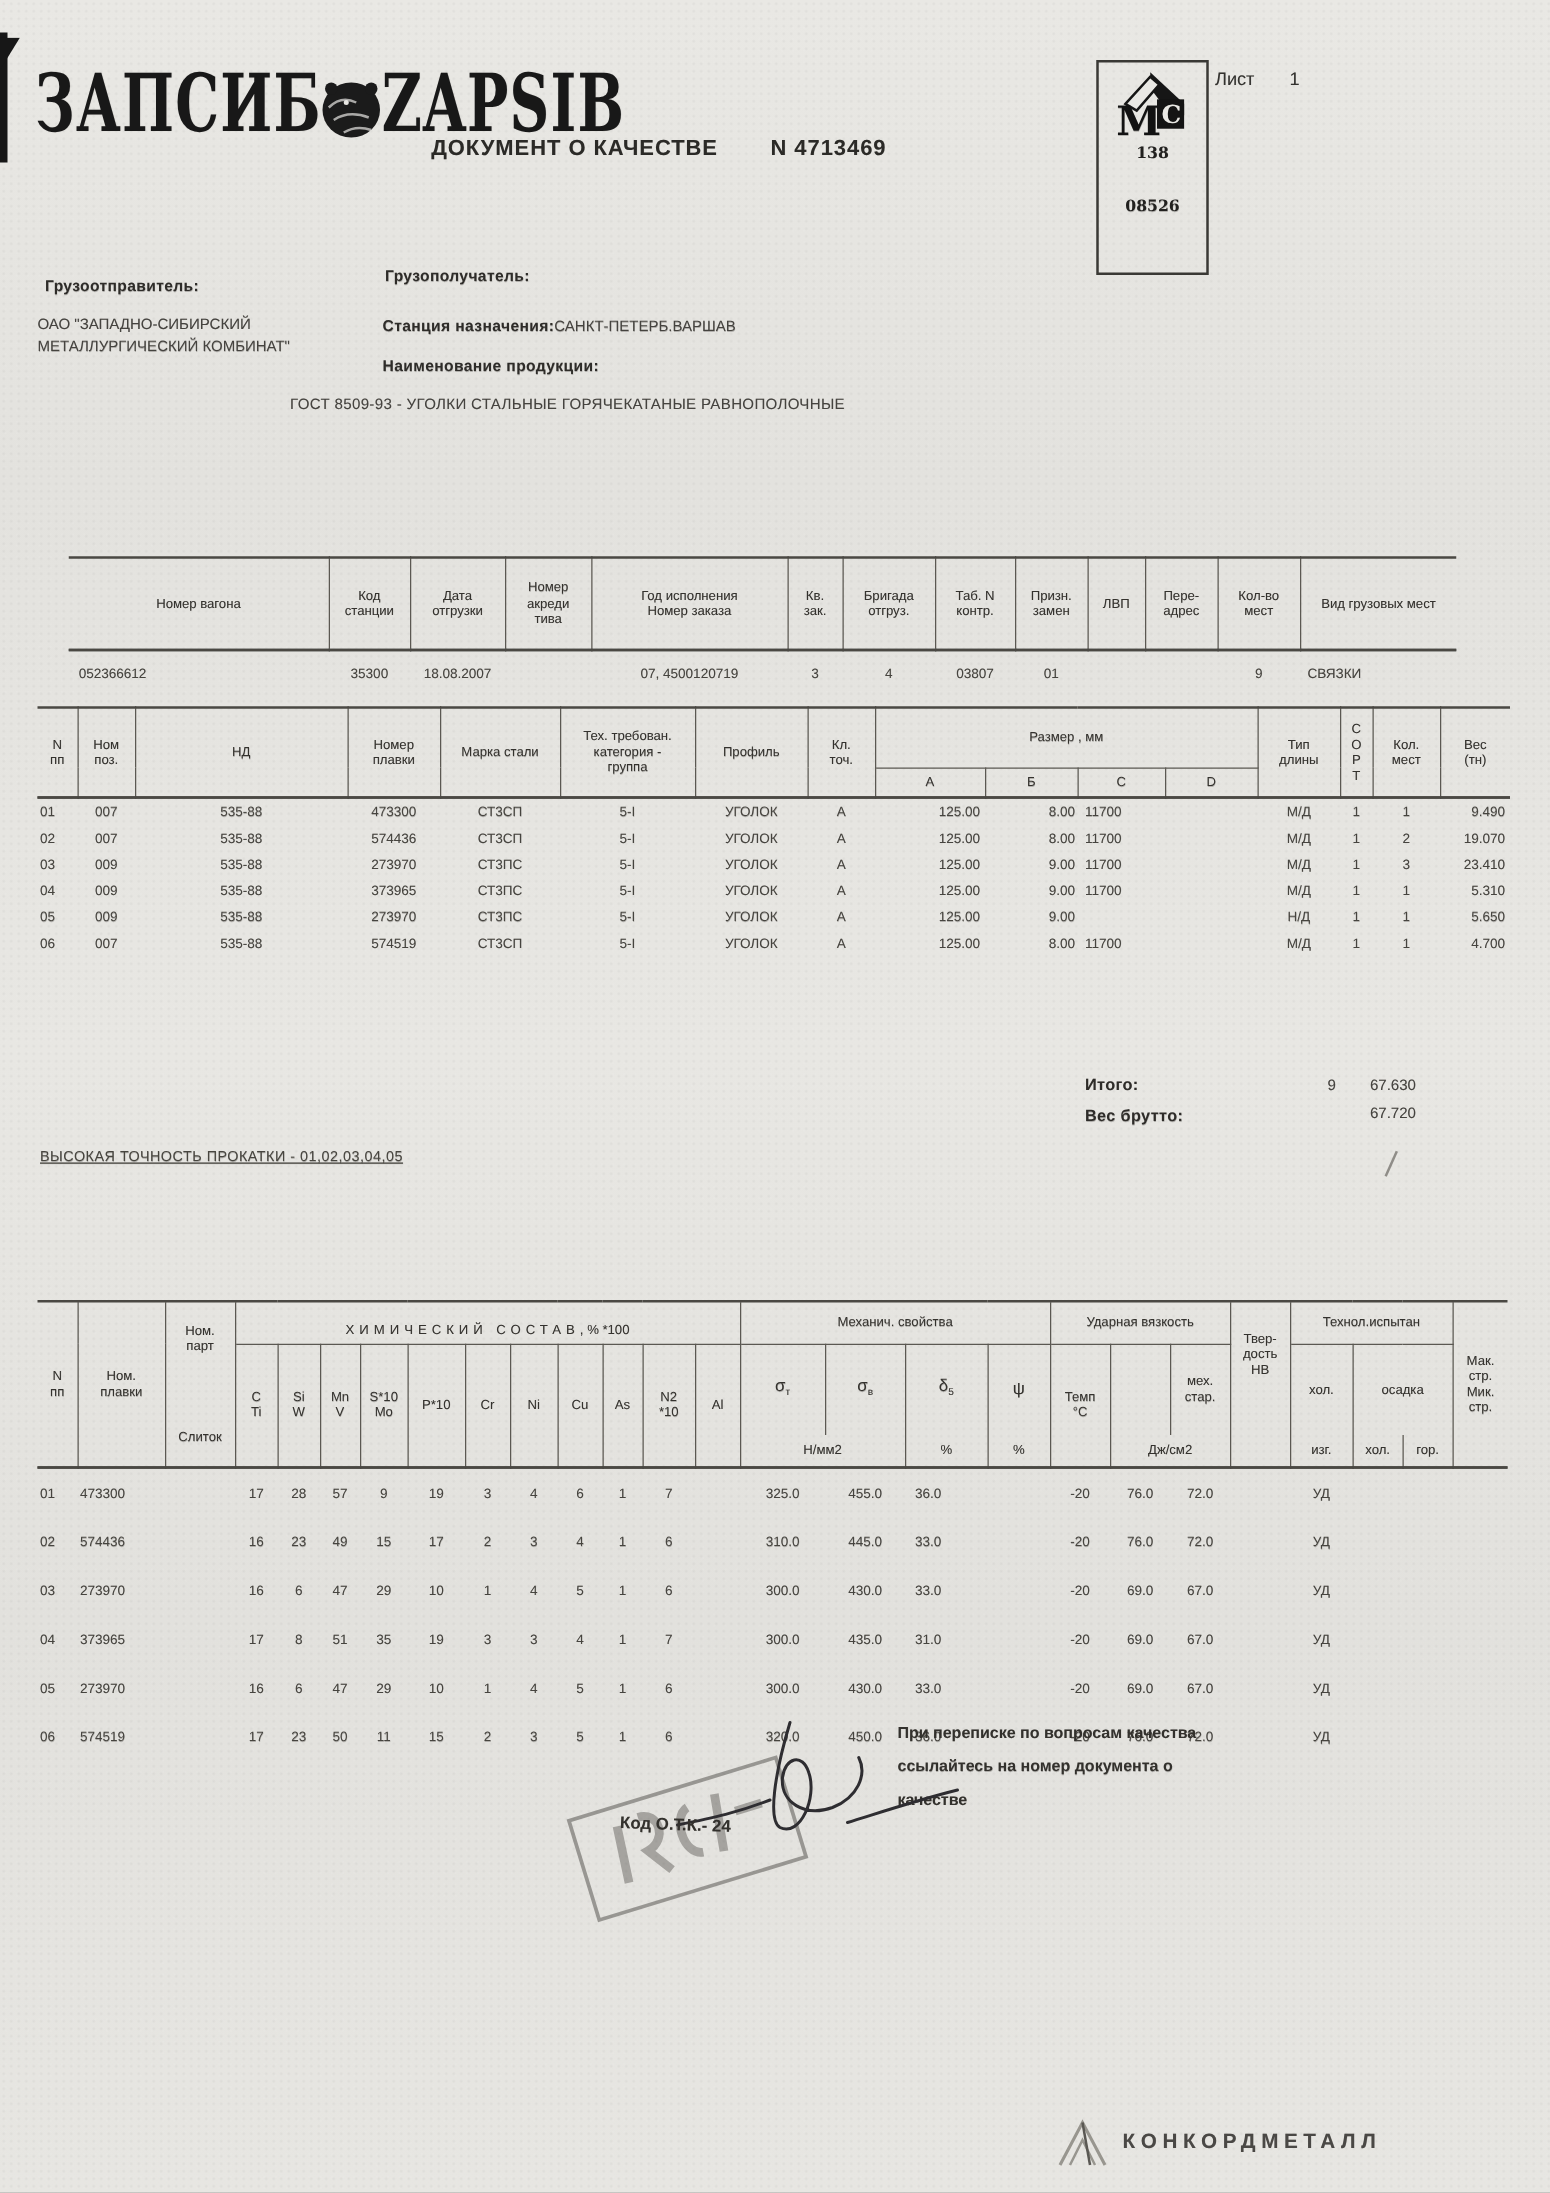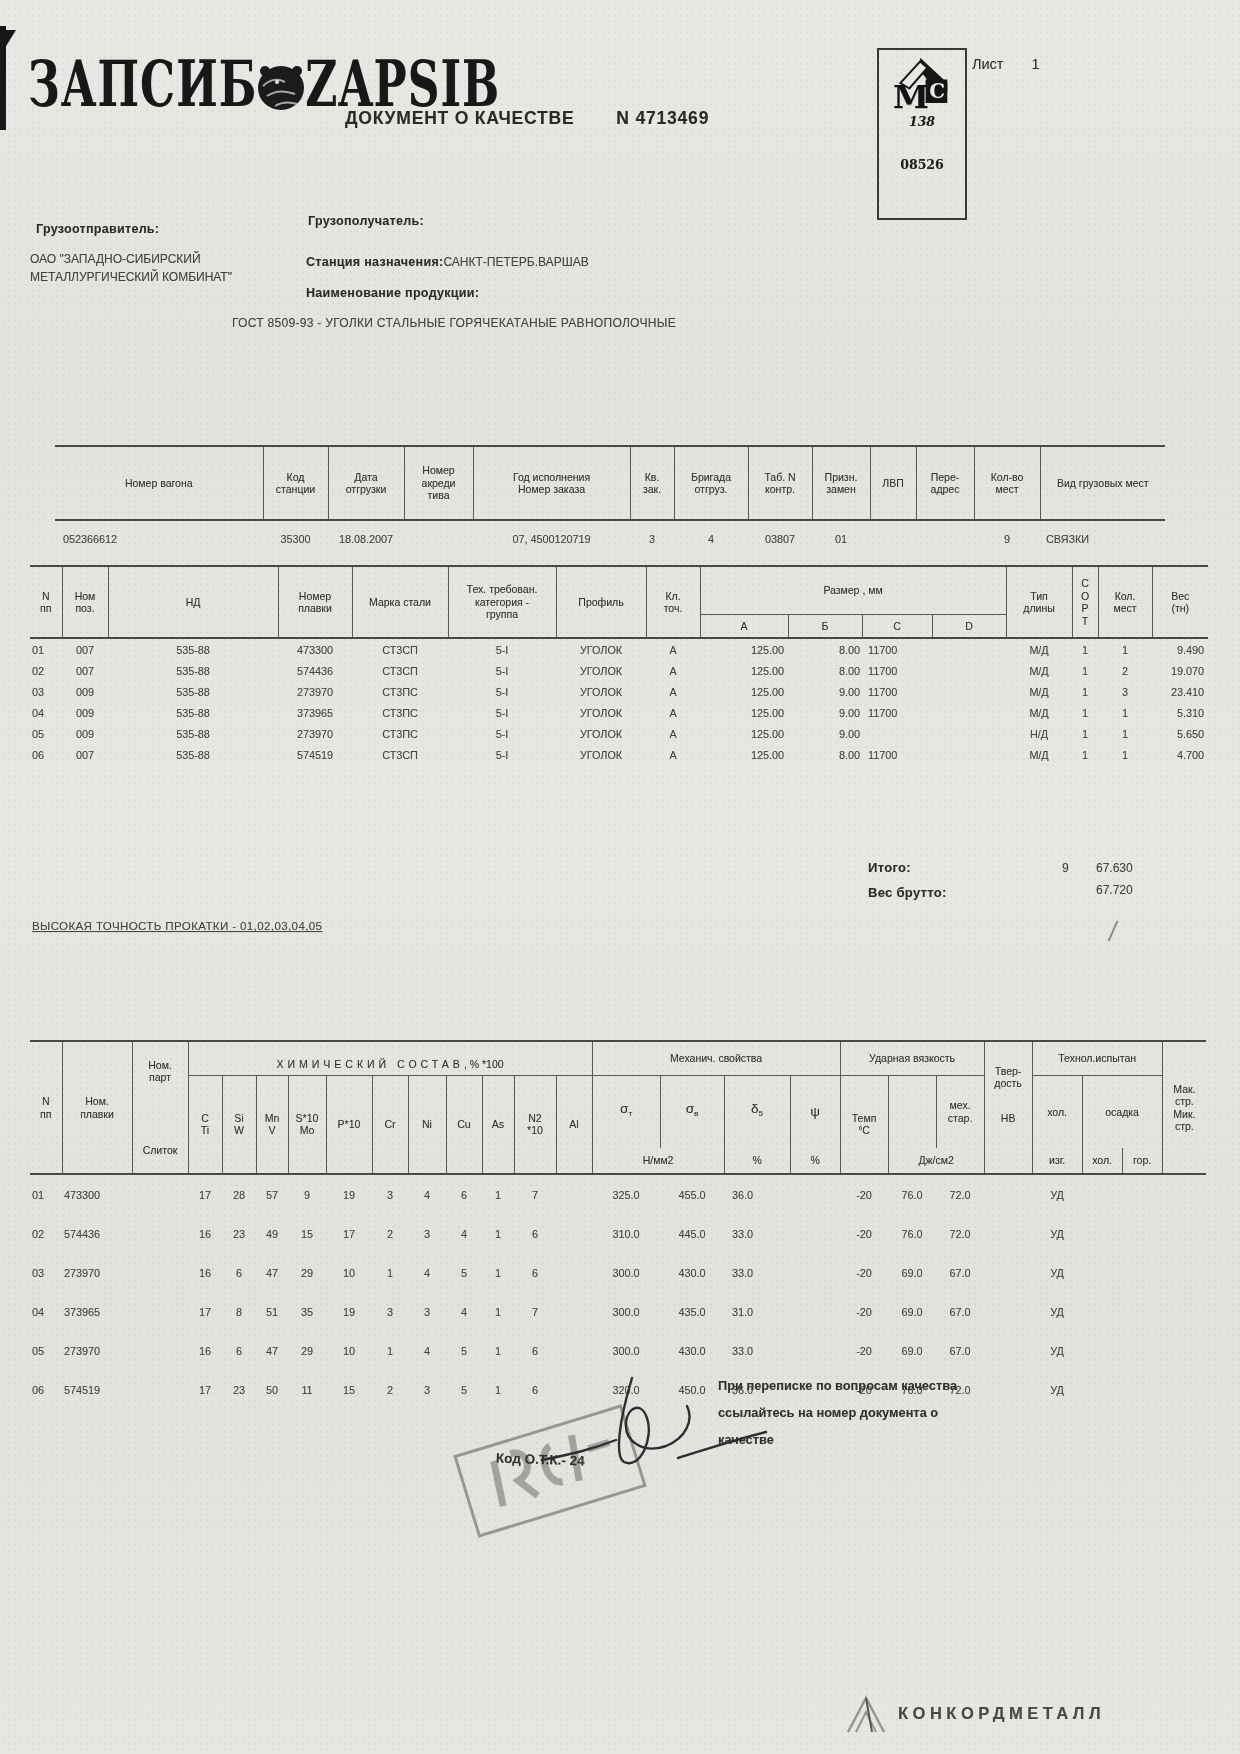--- a/index.html
+++ b/index.html
@@ -100,21 +100,21 @@
   </div>
 
   <div class="abs mc-stamp" style="left:877px;top:48px;">
     <svg width="58" height="56" viewBox="0 0 64 62" style="margin-top:6px;">
       <polygon points="30,2 60,30 60,40 48,40 30,16" fill="#161616"></polygon>
       <polygon points="8,30 30,6 38,13 18,36" fill="#e9e8e4" stroke="#161616" stroke-width="2.2"></polygon>
       <text x="0" y="58" font-family="DejaVu Serif,serif" font-size="36" font-weight="bold" fill="#121212">М</text>
       <rect x="36" y="26" width="24" height="26" fill="#141414"></rect>
       <text x="40" y="47" font-family="DejaVu Serif,serif" font-size="22" font-weight="bold" fill="#e9e8e4">С</text>
     </svg>
-    <div class="mc-num" style="margin-top:2px;font-style:italic;">138</div>
+    <div class="mc-num" style="margin-top:2px;">138</div>
     <div class="mc-num" style="margin-top:28px;">08526</div>
   </div>
   <div class="abs sheet" style="left:972px;top:56px;">
     <span>Лист</span>
     <span>1</span>
   </div>
 
   <div class="abs lbl" style="left:36px;top:222px;">Грузоотправитель:</div>
   <div class="abs val" style="left:30px;top:250px;line-height:18px;">
     <div>ОАО "ЗАПАДНО-СИБИРСКИЙ</div>
@@ -409,21 +409,21 @@
 парт</span>
             <span>Слиток</span>
           </div>
         </td>
         <td colspan="11" class="gb">
           <span class="spaced">ХИМИЧЕСКИЙ СОСТАВ</span><span>, % *100</span>
         </td>
         <td colspan="4" class="gb">Механич. свойства</td>
         <td colspan="3" class="gb">Ударная вязкость</td>
         <td rowspan="3">
-          <div class="colflex" style="height:86px;justify-content:flex-start;gap:22px;">
+          <div class="colflex" style="height:86px;justify-content:flex-start;">
             <span class="pre">Твер-
 дость</span>
             <span>НВ</span>
           </div>
         </td>
         <td colspan="3" class="gb">Технол.испытан</td>
         <td rowspan="3">Мак.
 стр.
 Мик.
 стр.</td>

